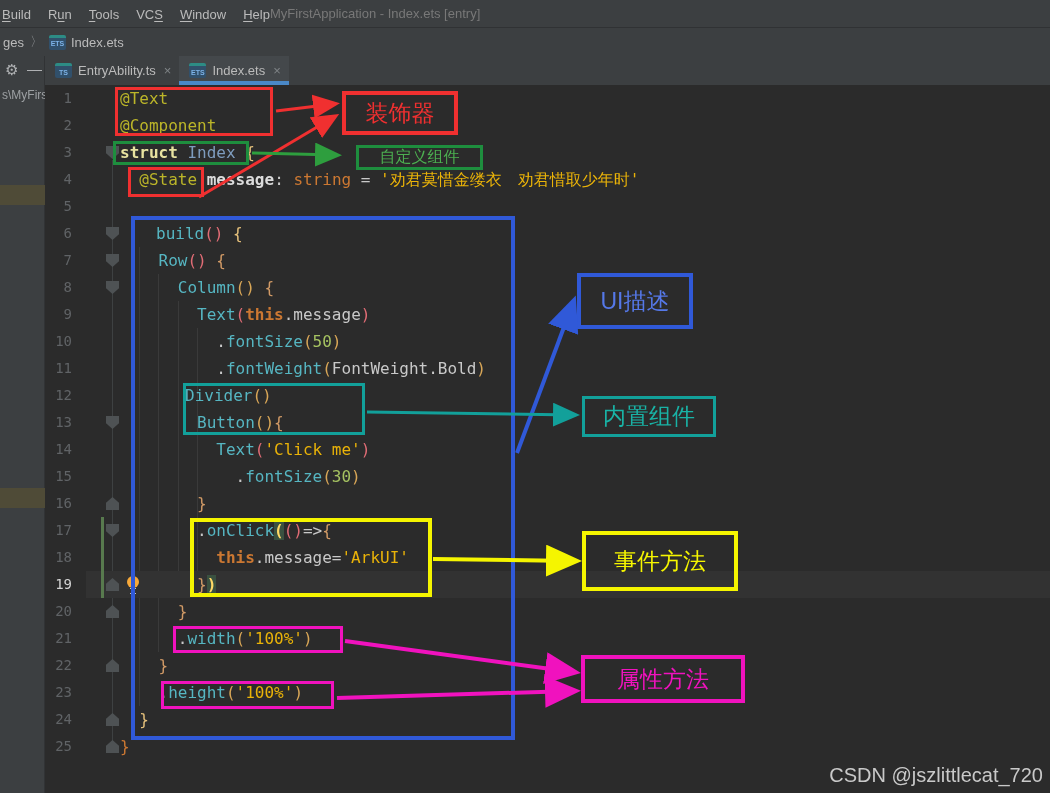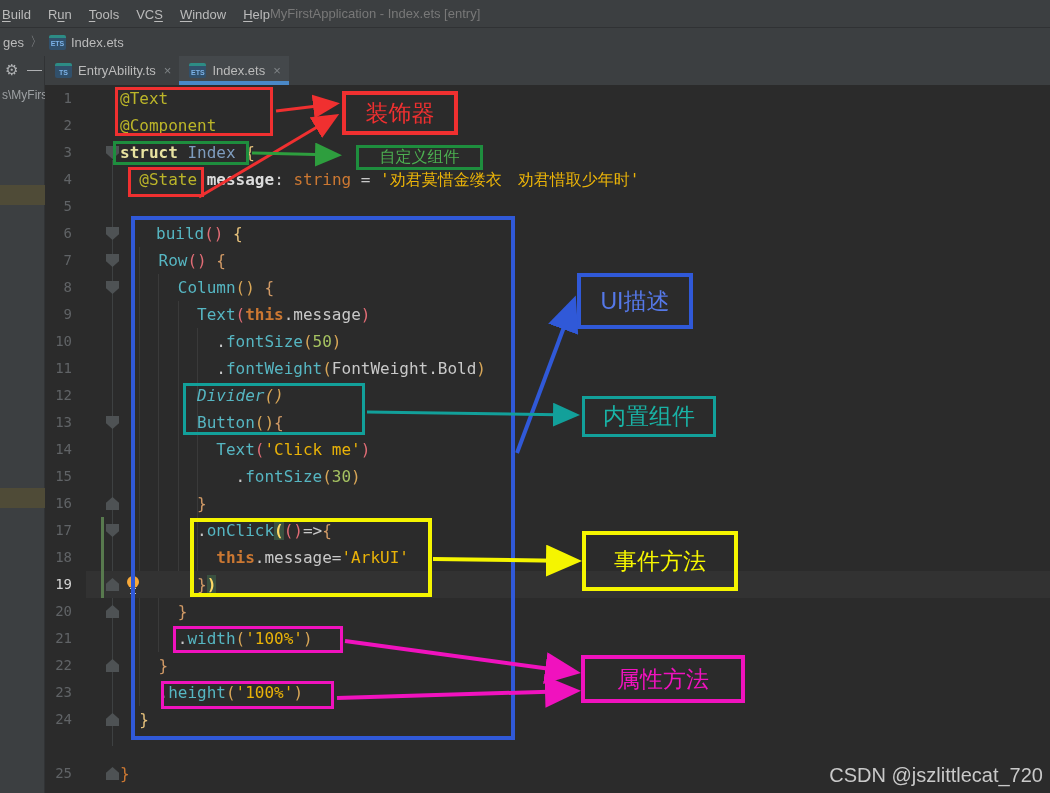--- a/index.html
+++ b/index.html
@@ -197,21 +197,21 @@
         <div class="crow" style="top: 243px;">
           <span class="lnum">10</span>
           <span class="ctext" style="left: 216.25px;"><span class="tk-pl">.</span><span class="tk-fn">fontSize</span><span class="tk-p2">(</span><span class="tk-num">50</span><span class="tk-p2">)</span></span>
         </div>
         <div class="crow" style="top: 270px; padding-left: 25px;">
           <span class="lnum">11</span>
           <span class="ctext" style="left: 216.25px;"><span class="tk-pl">.</span><span class="tk-fn">fontWeight</span><span class="tk-p2">(</span><span class="tk-pl">FontWeight.Bold</span><span class="tk-p2">)</span></span>
         </div>
         <div class="crow" style="top: 297px;">
           <span class="lnum">12</span>
-          <span class="ctext" style="left: 197px; font-style: italic;"><span class="tk-fn">Divider</span><span class="tk-p2">()</span></span>
+          <span class="ctext" style="left: 185px;"><span class="tk-fn">Divider</span><span class="tk-p2">()</span></span>
         </div>
         <div class="crow" style="top: 324px;">
           <span class="lnum">13</span>
           <span class="fold fd"></span>
           <span class="ctext" style="left: 197px;"><span class="tk-fn">Button</span><span class="tk-p2">()</span><span class="tk-b2">{</span></span>
         </div>
         <div class="crow" style="top: 351px;">
           <span class="lnum">14</span>
           <span class="ctext" style="left: 216.25px;"><span class="tk-fn">Text</span><span class="tk-p1">(</span><span class="tk-str">'Click me'</span><span class="tk-p1">)</span></span>
         </div>
@@ -258,21 +258,21 @@
         </div>
         <div class="crow" style="top: 594px;">
           <span class="lnum">23</span>
           <span class="ctext" style="left: 158.5px;"><span class="tk-pl">.</span><span class="tk-fn">height</span><span class="tk-p2">(</span><span class="tk-str">'100%'</span><span class="tk-p2">)</span></span>
         </div>
         <div class="crow" style="top: 621px;">
           <span class="lnum">24</span>
           <span class="fold fu"></span>
           <span class="ctext" style="left: 139.25px;"><span class="tk-b1">}</span></span>
         </div>
-        <div class="crow" style="top: 675px;">
+        <div class="crow" style="top: 648px;">
           <span class="lnum">25</span>
           <span class="fold fu"></span>
           <span class="ctext" style="left: 120px;"><span class="tk-b3">}</span></span>
         </div>
       </div>
   </div>
 
   <div class="abox bx-red" style="left:115px;top:87px;width:158px;height:49px"></div>
   <div class="abox bx-green" style="left:113px;top:141px;width:136px;height:24px"></div>
   <div class="abox bx-red" style="left:128px;top:167px;width:76px;height:30px"></div>

